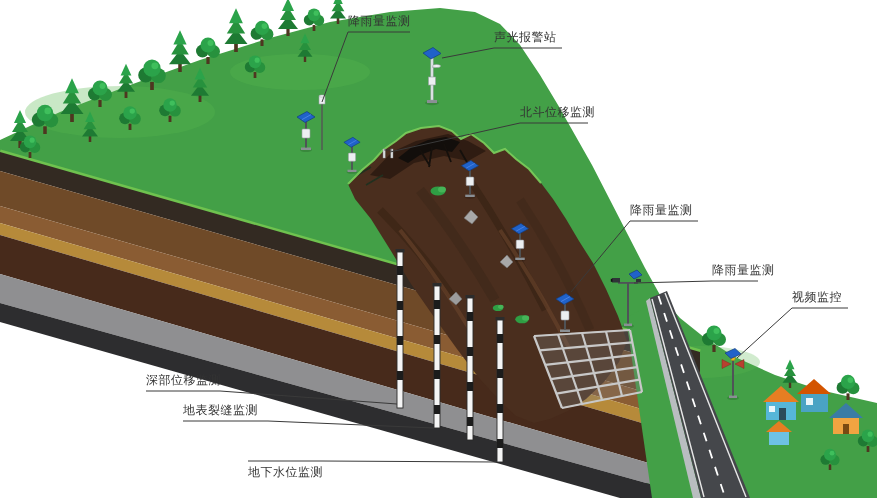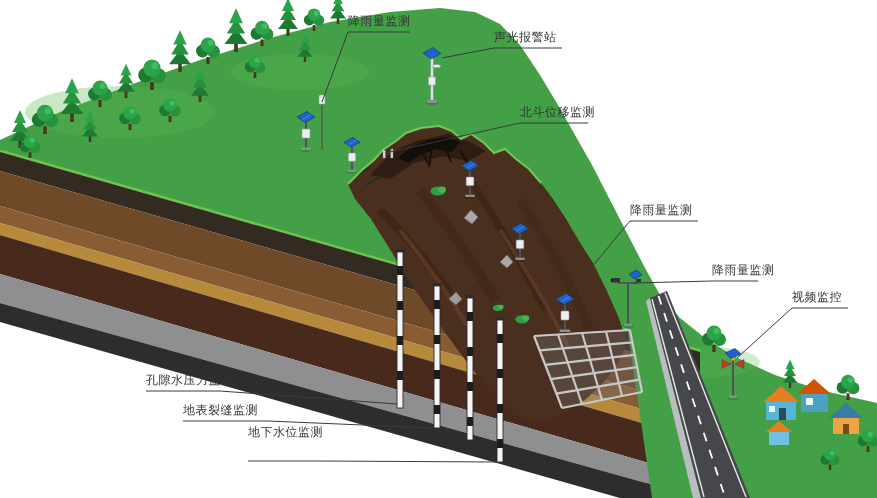--- a/index.html
+++ b/index.html
@@ -247,16 +247,16 @@
     <polyline points="248,461 322,461 497,462"></polyline>
   </g>
 </svg>
 
 <div class="lbl" style="left:348px;top:13px">降雨量监测</div>
 <div class="lbl" style="left:494px;top:29px">声光报警站</div>
 <div class="lbl" style="left:520px;top:104px">北斗位移监测</div>
 <div class="lbl" style="left:630px;top:202px">降雨量监测</div>
 <div class="lbl" style="left:712px;top:262px">降雨量监测</div>
 <div class="lbl" style="left:792px;top:289px">视频监控</div>
-<div class="lbl" style="left:146px;top:372px">孔隙水压力监测</div>
+<div class="lbl" style="left:146px;top:372px">深部位移监测</div>
 <div class="lbl" style="left:183px;top:402px">地表裂缝监测</div>
-<div class="lbl" style="left:248px;top:424px">地下水位监测</div>
+<div class="lbl" style="left:248px;top:464px">地下水位监测</div>
 </div>
 
 </body></html>

